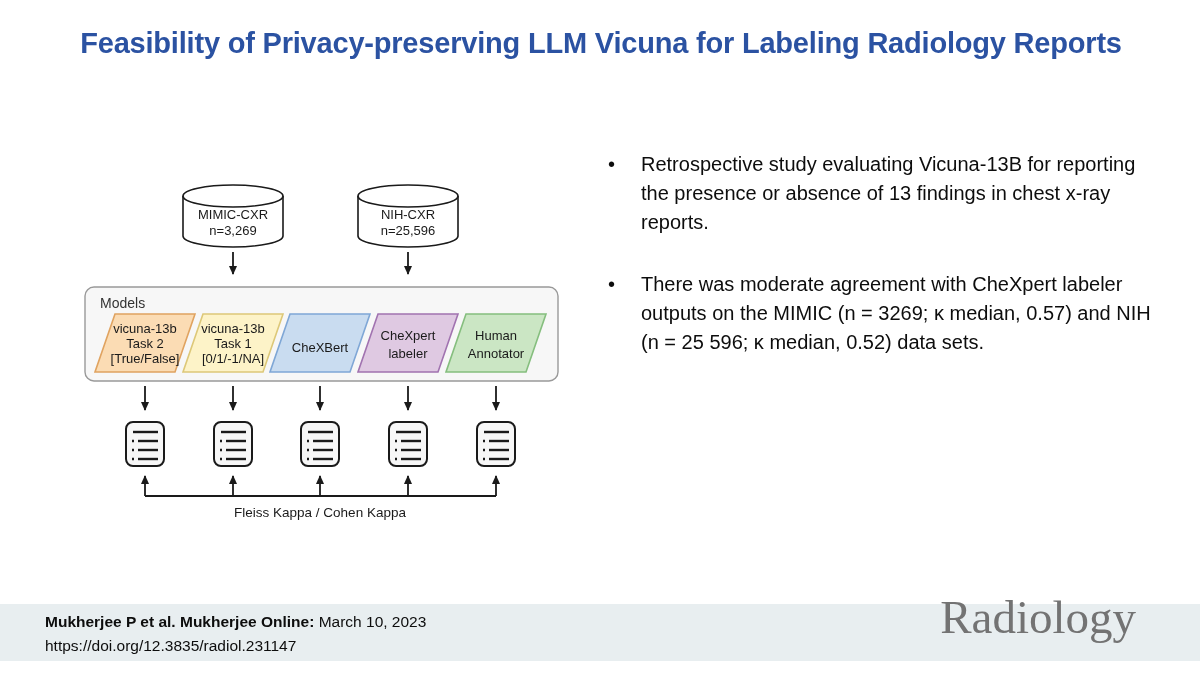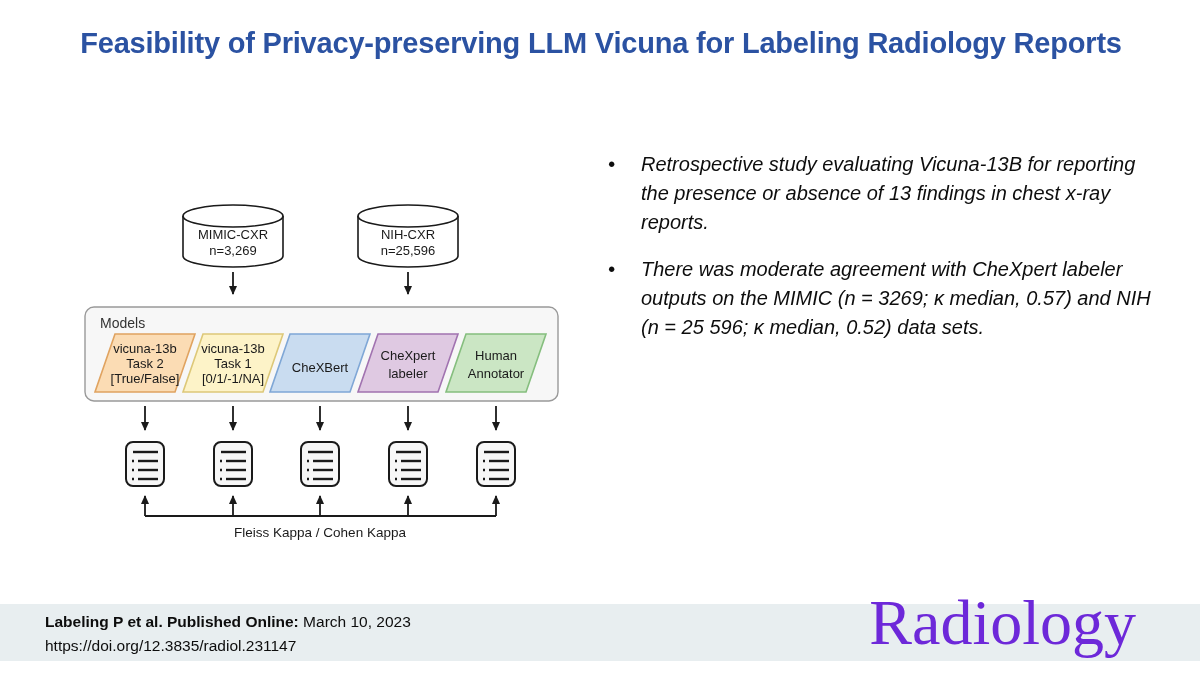--- a/index.html
+++ b/index.html
@@ -5,50 +5,50 @@
   html,body{margin:0;padding:0;}
   body{
     width:1200px;height:675px;position:relative;overflow:hidden;
     background:#ffffff;font-family:"Liberation Sans",sans-serif;color:#111;
   }
   .title{
     position:absolute;top:26px;left:0;width:1200px;margin:1px;
     text-align:center;font-size:29px;font-weight:700;letter-spacing:-0.2px;
     color:#2b52a2;
   }
-  .diagram-wrap{position:absolute;left:0;top:144px;width:600px;height:470px;}
+  .diagram-wrap{position:absolute;left:0;top:124px;width:600px;height:470px;}
   svg text{font-family:"Liberation Sans",sans-serif;font-size:13px;fill:#1a1a1a;}
   svg text.models-label{font-size:14px;fill:#333;}
   svg text.kappa{font-size:13.5px;}
   svg .outline{stroke:#1a1a1a;}
   .bullets{
     position:absolute;left:601px;top:150px;width:560px;
-    margin:0;padding:0;list-style:none;font-style:italic;
+    margin:0;padding:0;list-style:none;
   }
   .bullets li{
     position:relative;padding-left:40px;max-width:515px;
     font-size:20px;line-height:29px;color:#0d0d0d;
   }
-  .bullets li + li{margin-top:18px;}
+  .bullets li + li{margin-top:33px;}
   .bullets li::before{
     content:"\2022";position:absolute;left:7px;top:0;
     font-size:20px;color:#0d0d0d;
   }
   .footer-bar{
     position:absolute;left:0;top:604px;width:1200px;height:57px;
     background:#e8eef0;
   }
   .cite{
     position:absolute;left:45px;top:6px;
     font-size:15.5px;line-height:24px;color:#0d0d0d;
   }
   .cite .b{font-weight:700;}
   .journal-logo{
-    position:absolute;right:64px;bottom:6px;line-height:1;
-    font-family:"Liberation Serif",serif;font-size:64px;color:#6d28d9;
+    position:absolute;right:64px;bottom:20px;line-height:1;
+    font-family:"Liberation Serif",serif;font-size:47px;color:#737373;
   }
 </style>
 </head>
 <body>
 
 <h1 class="title">Feasibility of Privacy-preserving LLM Vicuna for Labeling Radiology Reports</h1>
 
 <div class="diagram-wrap">
   <svg width="600" height="470" viewBox="0 0 600 470">
     <defs>
@@ -176,17 +176,17 @@
   </svg>
 </div>
 
 <ul class="bullets">
   <li><span>Retrospective study evaluating Vicuna-13B for reporting the presence or absence of 13 findings in chest x-ray reports.</span></li>
   <li><span>There was moderate agreement with CheXpert labeler outputs on the MIMIC (n = 3269; κ median, 0.57) and NIH (n = 25 596; κ median, 0.52) data sets.</span></li>
 </ul>
 
 <div class="footer-bar">
   <div class="cite">
-    <div><span class="b">Labeling P et al. Published Online:</span><span> March 10, 2023</span></div>
+    <div><span class="b">Mukherjee P et al. Mukherjee Online:</span><span> March 10, 2023</span></div>
     <div>https://doi.org/12.3835/radiol.231147</div>
   </div>
   <div class="journal-logo">Radiology</div>
 </div>
 
 </body></html>

